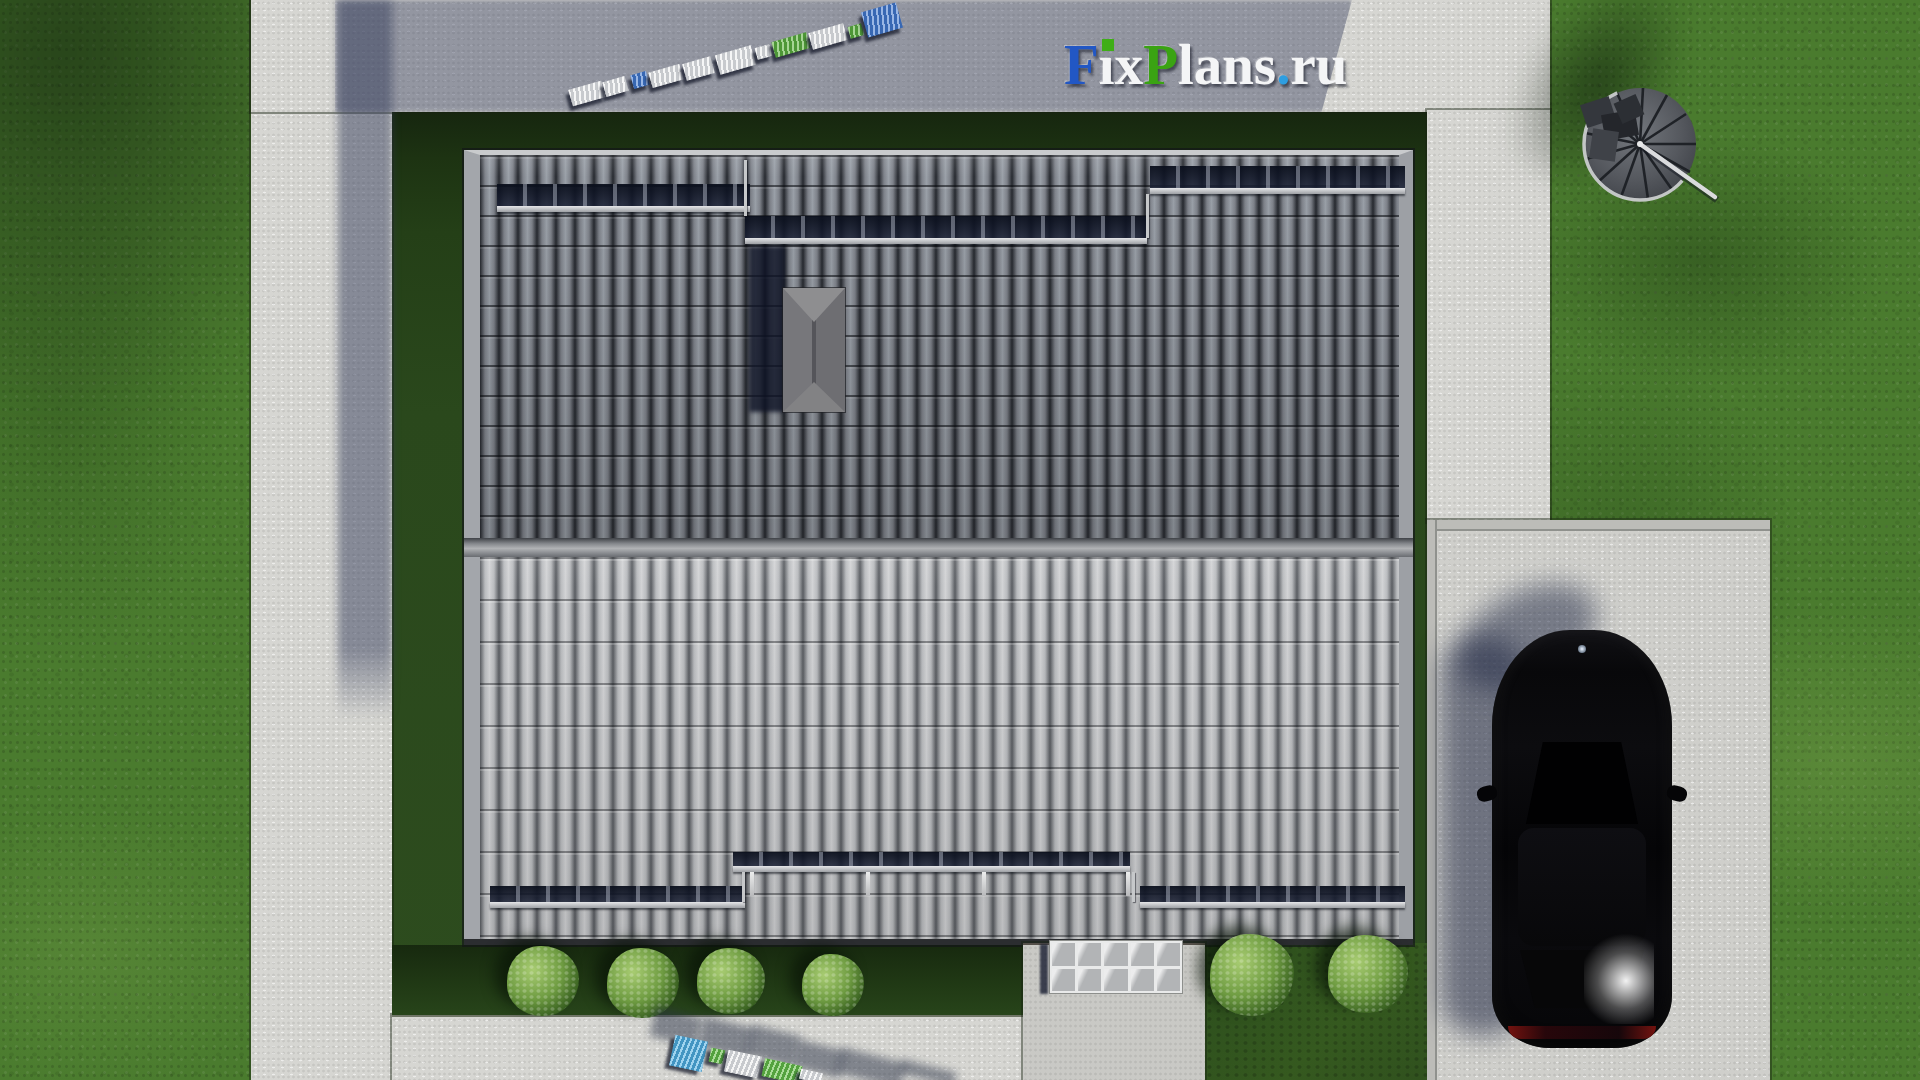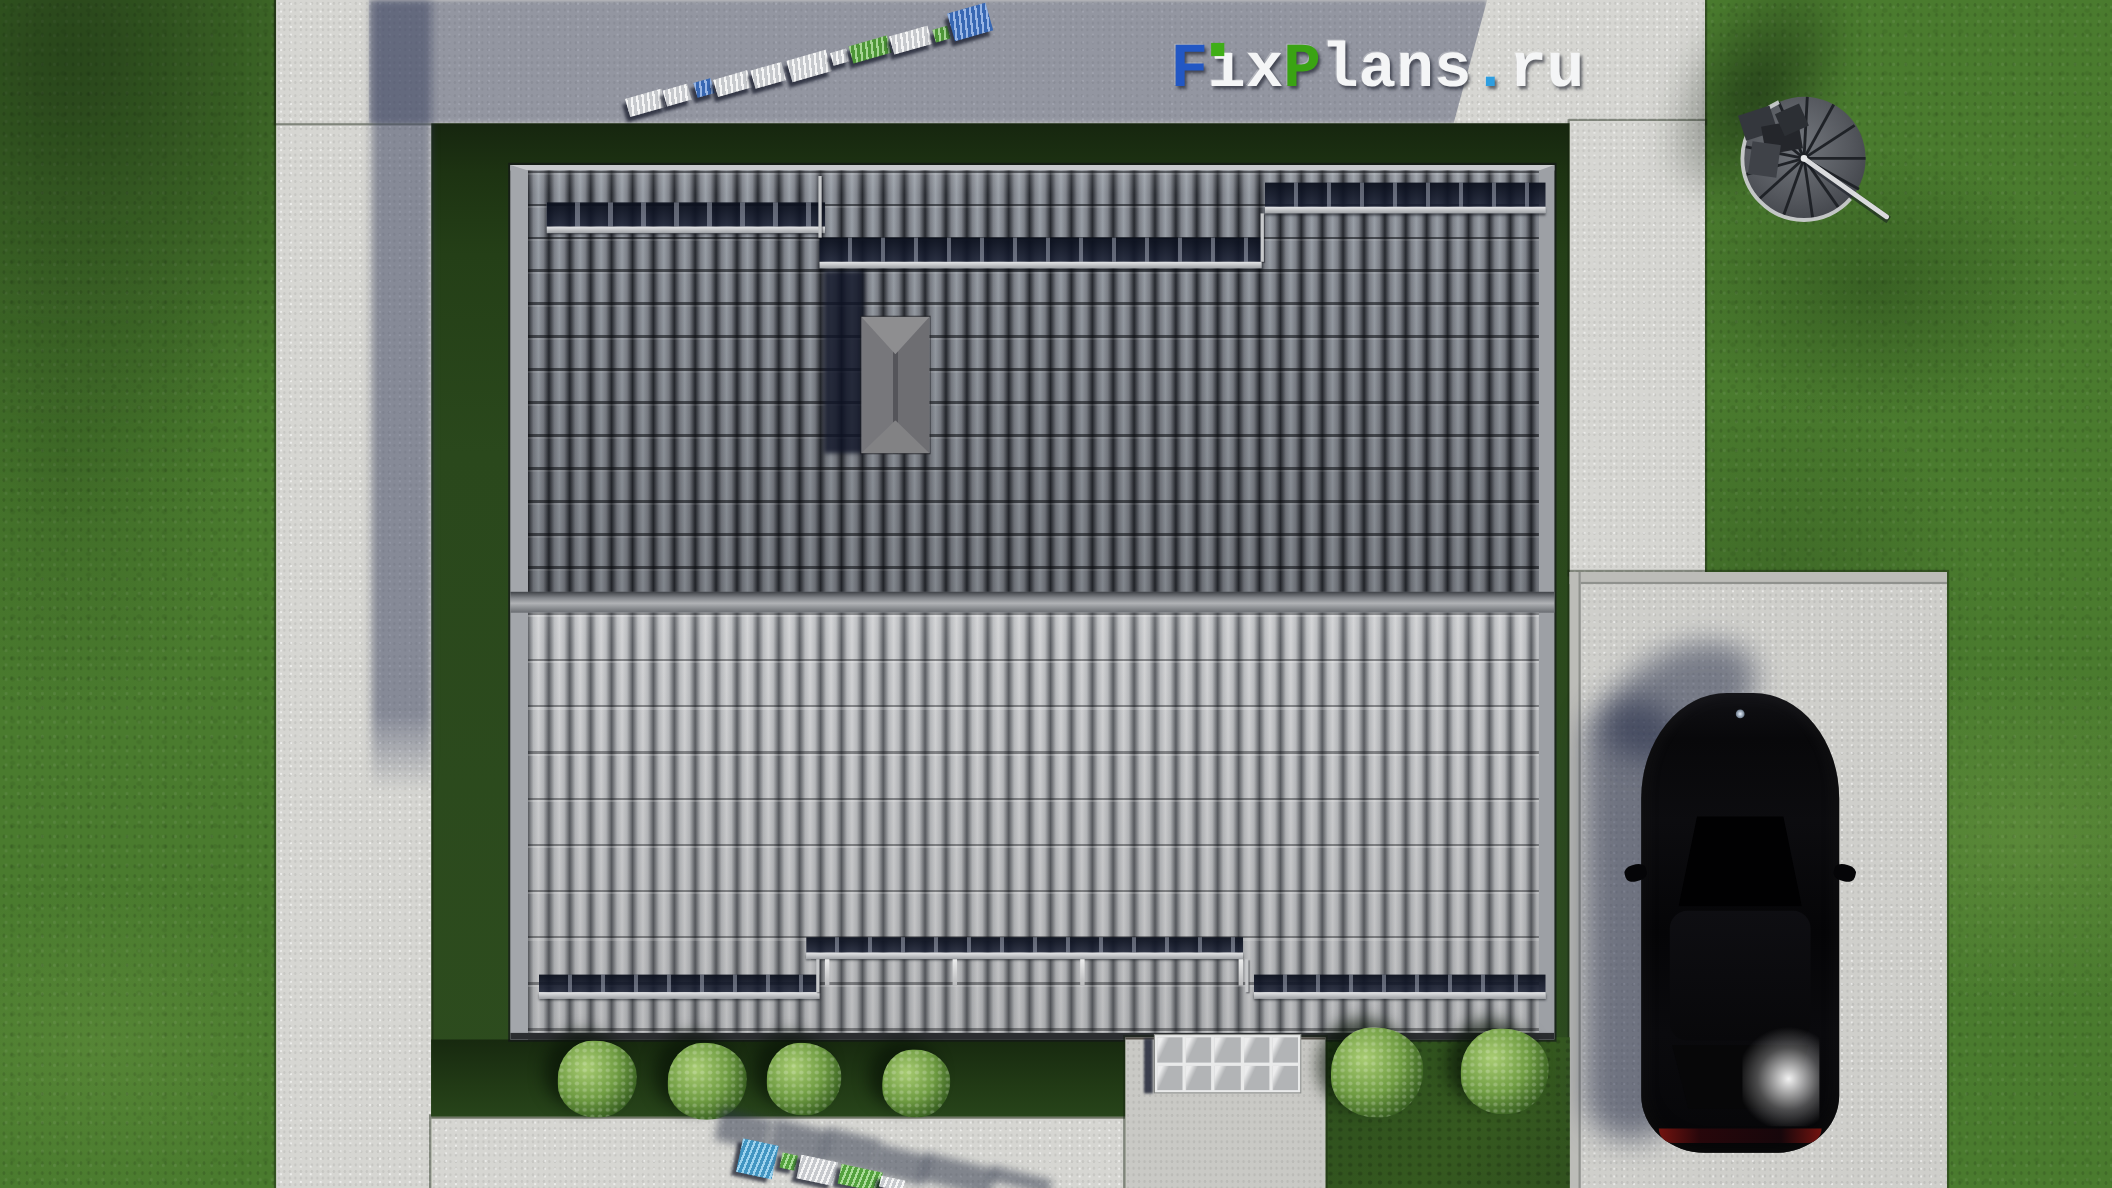--- a/index.html
+++ b/index.html
@@ -1,17 +1,17 @@
 <!DOCTYPE html>
 <html><head>
 <meta charset="utf-8">
 <style>
   html,body{margin:0;padding:0;background:#222;}
   .scene{position:relative;width:1920px;height:1080px;overflow:hidden;
-         background:#4a7b2e;font-family:Liberation Mono, monospace;}
+         background:#4a7b2e;font-family:Liberation Serif, serif;}
   .abs{position:absolute;}
 
   
   .lawn-texture{left:0;top:0;width:1920px;height:1080px;z-index:1;pointer-events:none;
     background-image:
       radial-gradient(rgba(0,0,0,.14) 1px, transparent 1.6px),
       radial-gradient(rgba(255,255,255,.07) 1px, transparent 1.6px),
       radial-gradient(rgba(20,40,10,.10) 2px, transparent 3px);
     background-size:7px 9px, 11px 13px, 23px 19px;}
   .lawn-mottle{left:0;top:0;width:1920px;height:1080px;z-index:1;pointer-events:none;

